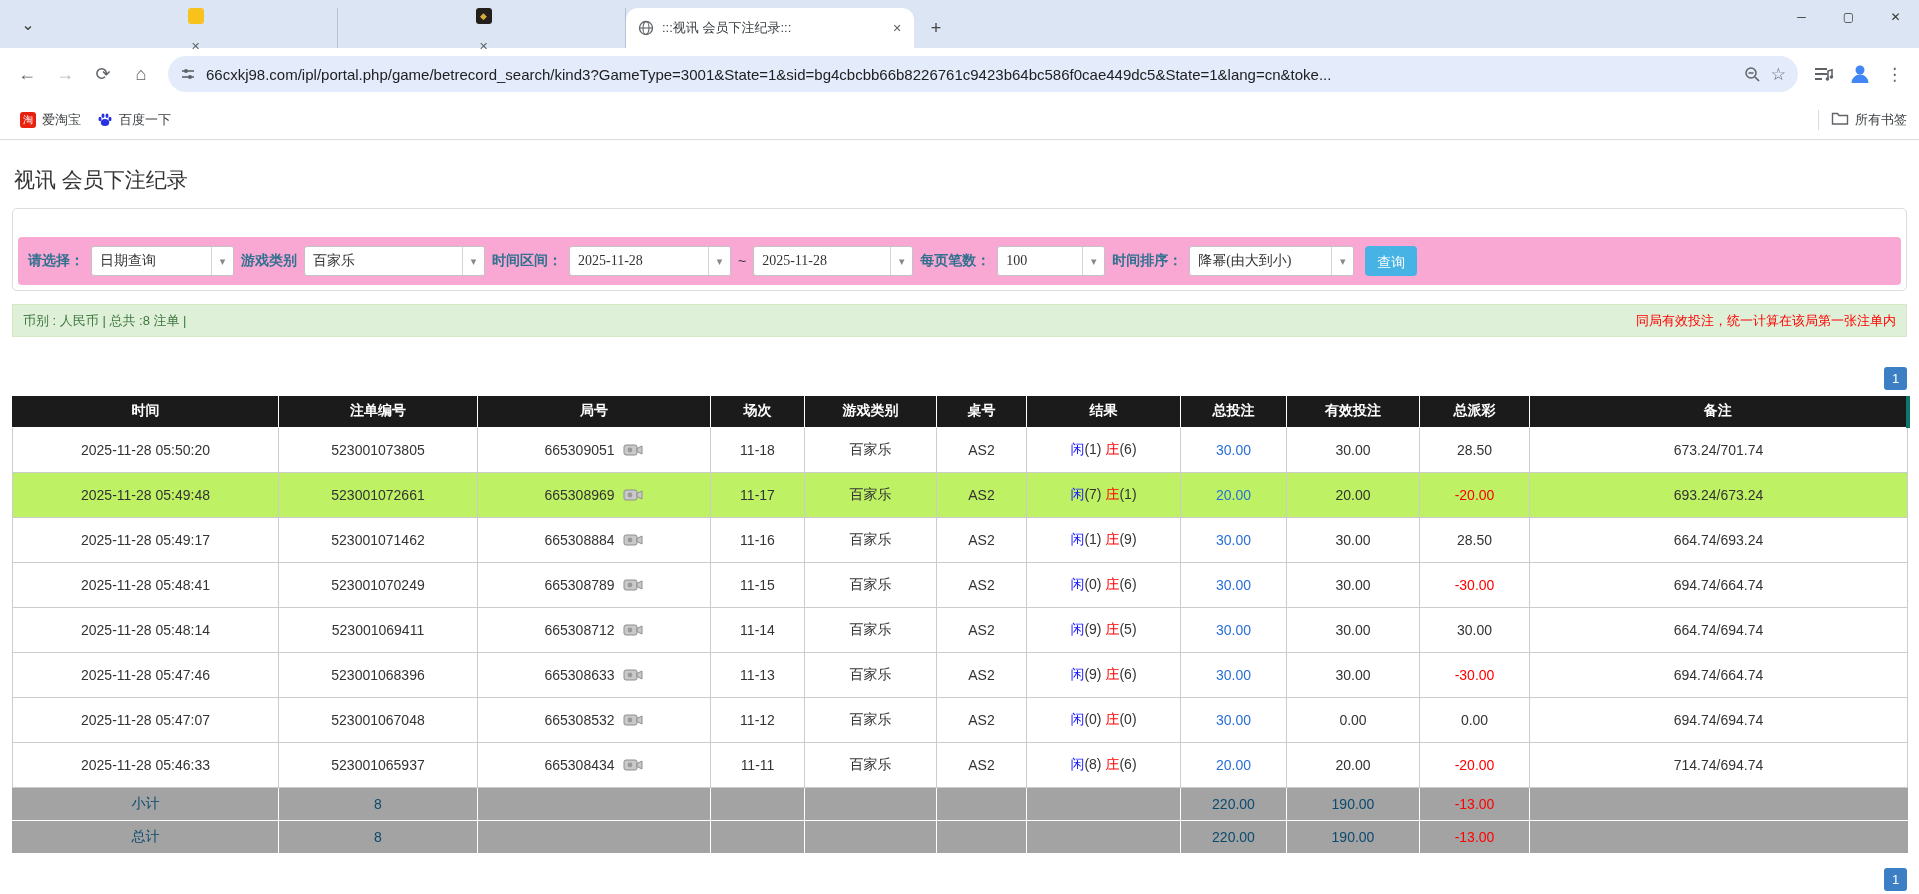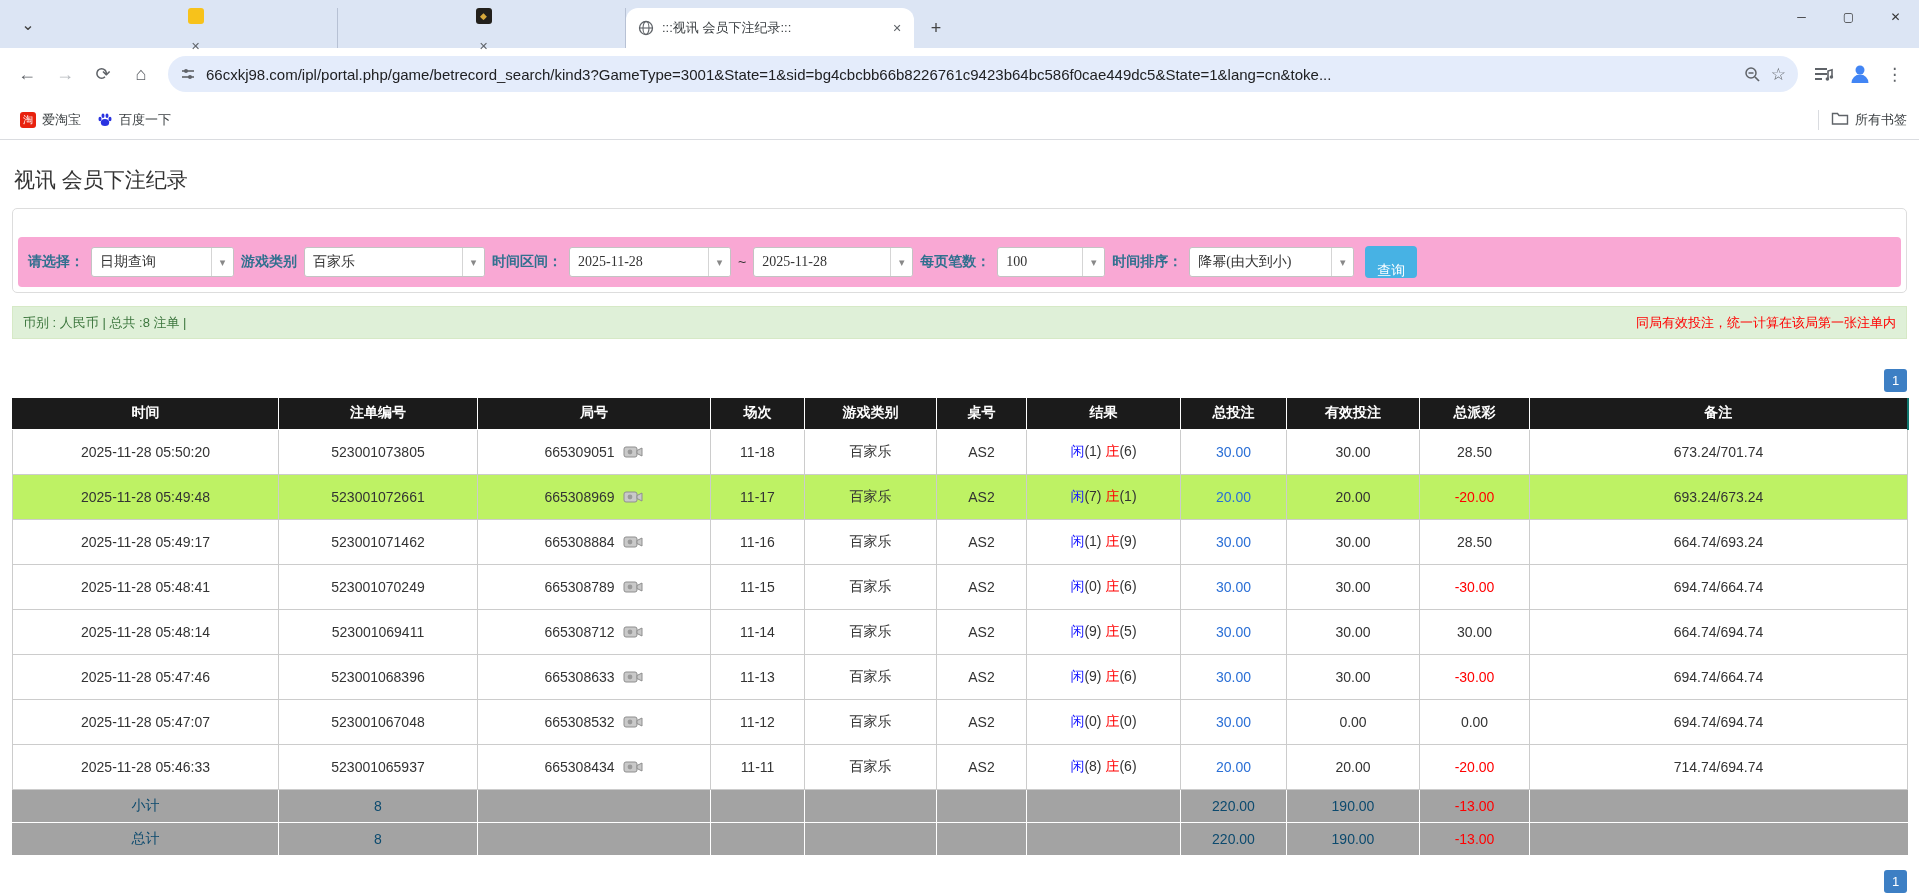--- a/index.html
+++ b/index.html
@@ -58,39 +58,39 @@
   .filter-outer { border:1px solid #ddd; border-radius:5px; padding:5px; background:#fff; }
   .filter-bar { background:#f9a8d4; border-radius:4px; padding:9px 10px; display:flex;
     align-items:center; gap:7px; font-size:14px;margin-top:23px; }
   .f-label { color:#31708f; font-weight:bold; white-space:nowrap; }
   .combo { display:flex; align-items:stretch; height:30px; background:#fff; border:1px solid #c3c3c3;
     border-radius:3px; overflow:hidden; cursor:pointer; }
   .combo .val { display:flex; align-items:center; padding:0 8px; font-size:14px; color:#333; flex:1; white-space:nowrap;font-family:Liberation Serif, serif; }
   .combo .arrow { width:22px; border-left:1px solid #d5d5d5; background:#fff; display:flex;
     align-items:center; justify-content:center; color:#888; font-size:11px; }
   .tilde { color:#333; }
-  .btn-query { height:30px; padding:16px 12px; background:#47b2e4; color:#fff; border:none;
+  .btn-query { height:30px; padding:8px 12px; background:#47b2e4; color:#fff; border:none;
     border-radius:4px; font-size:14px; cursor:pointer; margin-left:4px; }
 
   .summary-bar { margin-top:13px; background:#dff0d8; border:1px solid #d6e9c6; height:33px;
     display:flex; align-items:center; justify-content:space-between; padding:0 10px; font-size:13px; }
   .summary-left { color:#3c763d; }
   .summary-right { color:#ff0000; }
 
   .pager { display:flex; justify-content:flex-end; }
   .pager.top { margin:30px 0 6px; }
   .pager.bottom { margin:14px 0; }
   .page-box { min-width:23px; height:23px; background:#3d7fc4; color:#fff; font-size:13px;
     display:flex; align-items:center; justify-content:center; border-radius:3px; cursor:pointer; }
 
   table.bet { width:1895px; border-collapse:collapse; table-layout:fixed; font-size:14px; color:#333; }
   table.bet th { background:#1b1b1b; color:#fff; font-weight:bold; height:31px;
     border:1px solid #fff; border-top:none; }
   table.bet th:first-child { border-left:1px solid #1b1b1b; }
-  table.bet th:last-child { border-right:2px solid #0f766e; }
+  table.bet th:last-child { border-right:4px solid #0f766e; }
   table.bet td { border:1px solid #ccc; height:45px; text-align:center; background:#fff; }
   tr.hl td { background:#bef264; }
   td.blue, .link-blue { color:#2a6fd6; cursor:pointer; }
   .neg { color:#ff0000 !important; }
   .player { color:#1a1aff; }
   .banker { color:#ff0000; }
   .res-num { color:#333; }
   tr.sumrow td { background:#a3a3a3; color:#0c4a6e; border:1px solid #fff; height:33px; }
   tr.sumrow td:first-child { border-left:1px solid #a3a3a3; }
   tr.sumrow td:last-child { border-right:1px solid #a3a3a3; }

